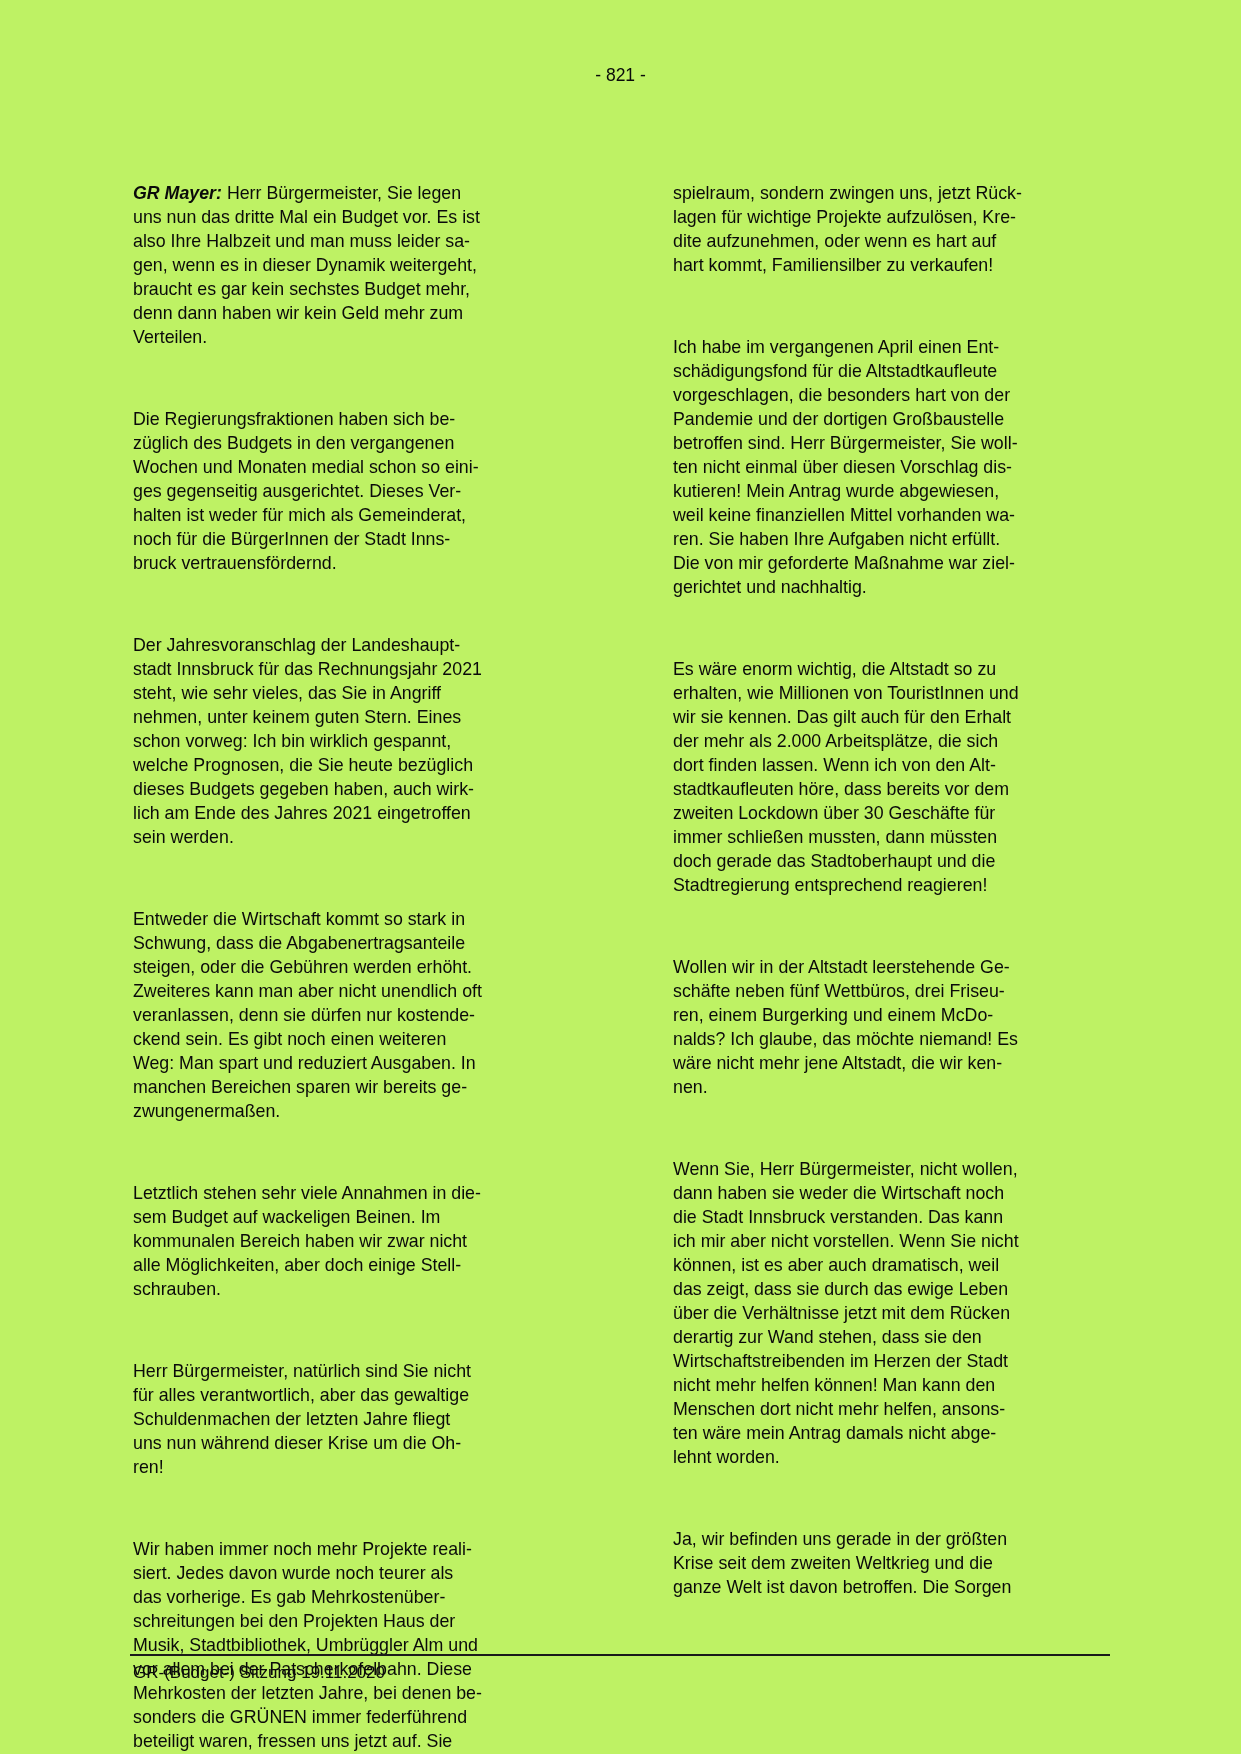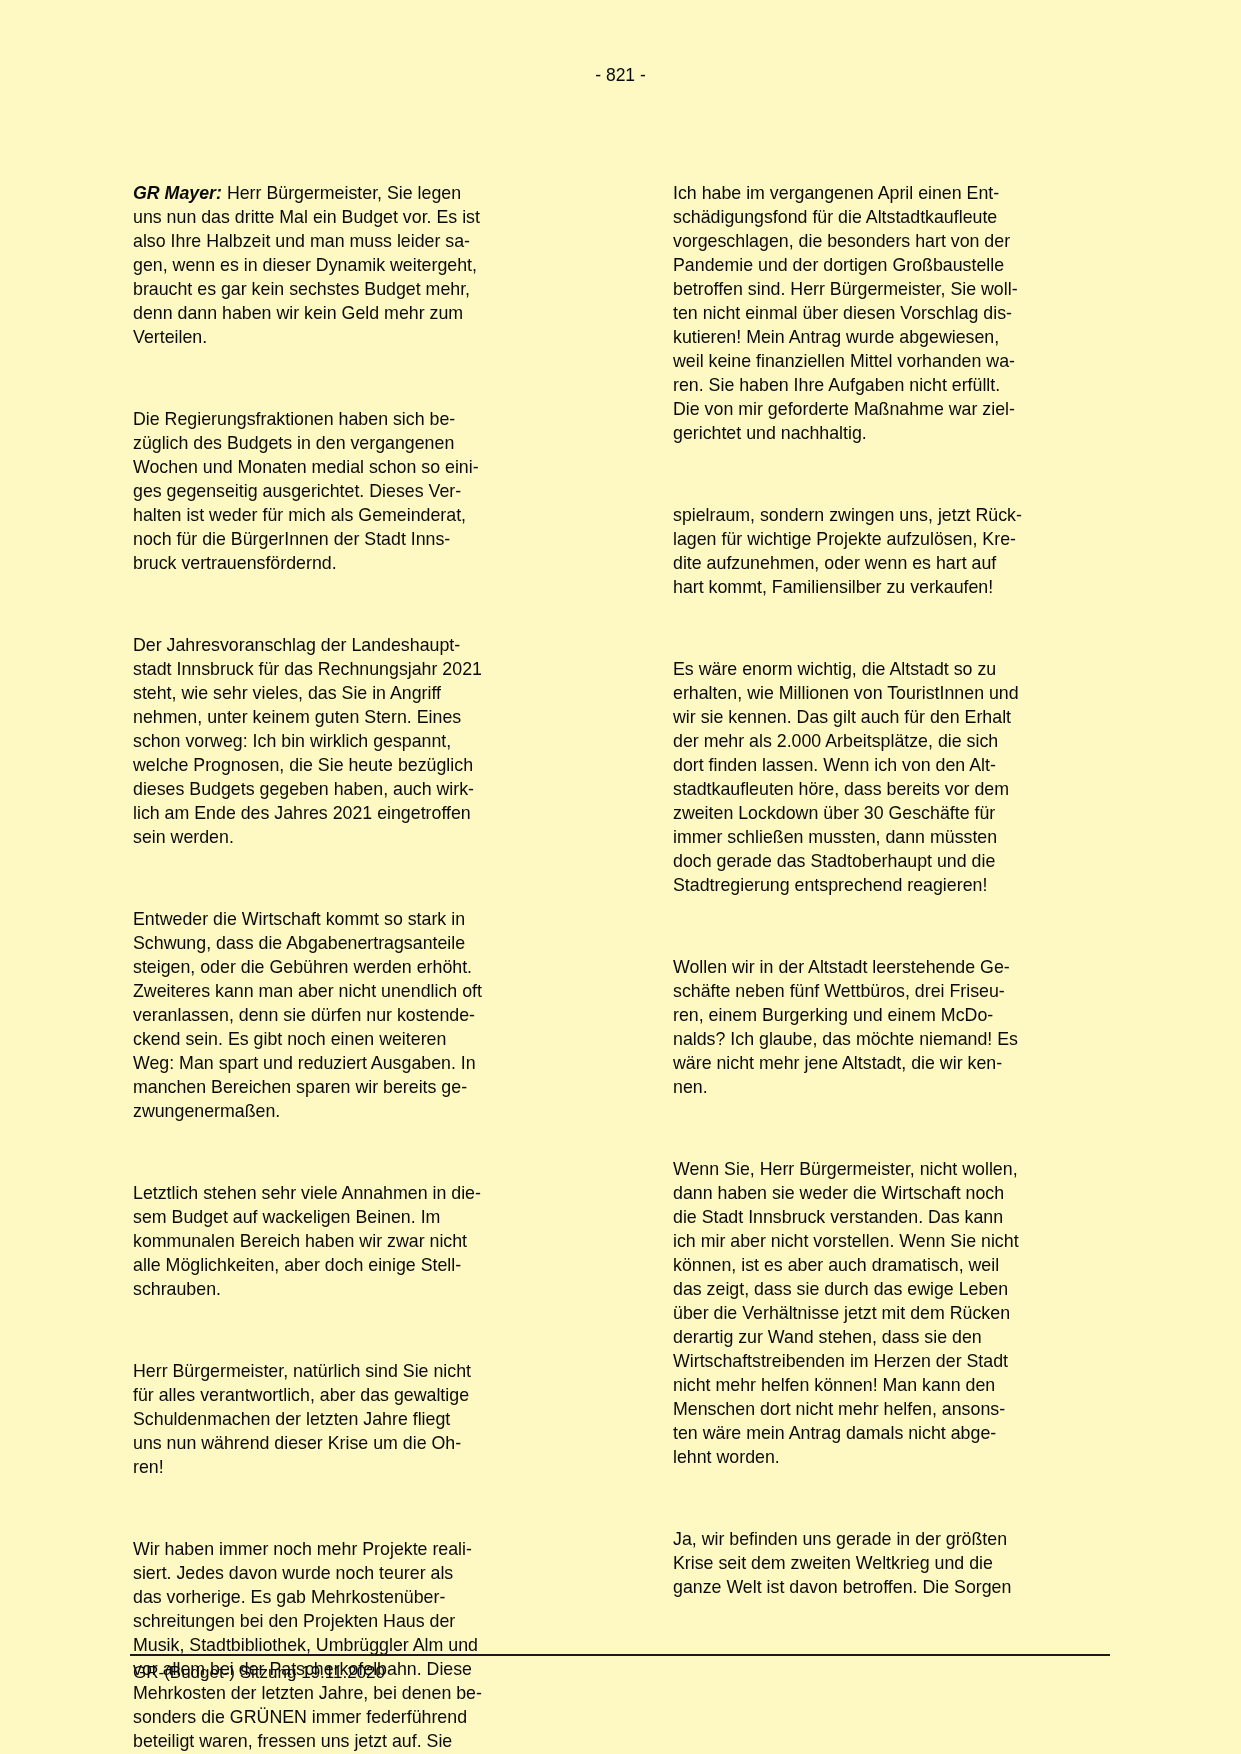--- a/index.html
+++ b/index.html
@@ -1,21 +1,21 @@
 <!DOCTYPE html>
 <html><head>
 <meta charset="utf-8">
 <style>
   html, body { margin: 0; padding: 0; background: #e0e0e0; }
   .page {
     position: relative;
     width: 1241px;
     height: 1754px;
     margin: 0 auto;
-    background: #fef9c3;
+    background: #bef264;
     font-family: "Liberation Sans", sans-serif;
     color: #0a0a0a;
   }
   .page-number {
     position: absolute;
     top: 64px;
     left: 0;
     width: 100%;
     text-align: center;
     font-size: 17.5px;
@@ -105,35 +105,35 @@
 schreitungen bei den Projekten Haus der
 Musik, Stadtbibliothek, Umbrüggler Alm und
 vor allem bei der Patscherkofelbahn. Diese
 Mehrkosten der letzten Jahre, bei denen be-
 sonders die GRÜNEN immer federführend
 beteiligt waren, fressen uns jetzt auf. Sie
 nehmen uns nicht nur jeden Gestaltungs-</p>
   </div>
 
   <div class="column right">
+    <p class="para">spielraum, sondern zwingen uns, jetzt Rück-
+lagen für wichtige Projekte aufzulösen, Kre-
+dite aufzunehmen, oder wenn es hart auf
+hart kommt, Familiensilber zu verkaufen!</p>
     <p class="para">Ich habe im vergangenen April einen Ent-
 schädigungsfond für die Altstadtkaufleute
 vorgeschlagen, die besonders hart von der
 Pandemie und der dortigen Großbaustelle
 betroffen sind. Herr Bürgermeister, Sie woll-
 ten nicht einmal über diesen Vorschlag dis-
 kutieren! Mein Antrag wurde abgewiesen,
 weil keine finanziellen Mittel vorhanden wa-
 ren. Sie haben Ihre Aufgaben nicht erfüllt.
 Die von mir geforderte Maßnahme war ziel-
 gerichtet und nachhaltig.</p>
-    <p class="para">spielraum, sondern zwingen uns, jetzt Rück-
-lagen für wichtige Projekte aufzulösen, Kre-
-dite aufzunehmen, oder wenn es hart auf
-hart kommt, Familiensilber zu verkaufen!</p>
     <p class="para">Es wäre enorm wichtig, die Altstadt so zu
 erhalten, wie Millionen von TouristInnen und
 wir sie kennen. Das gilt auch für den Erhalt
 der mehr als 2.000 Arbeitsplätze, die sich
 dort finden lassen. Wenn ich von den Alt-
 stadtkaufleuten höre, dass bereits vor dem
 zweiten Lockdown über 30 Geschäfte für
 immer schließen mussten, dann müssten
 doch gerade das Stadtoberhaupt und die
 Stadtregierung entsprechend reagieren!</p>

